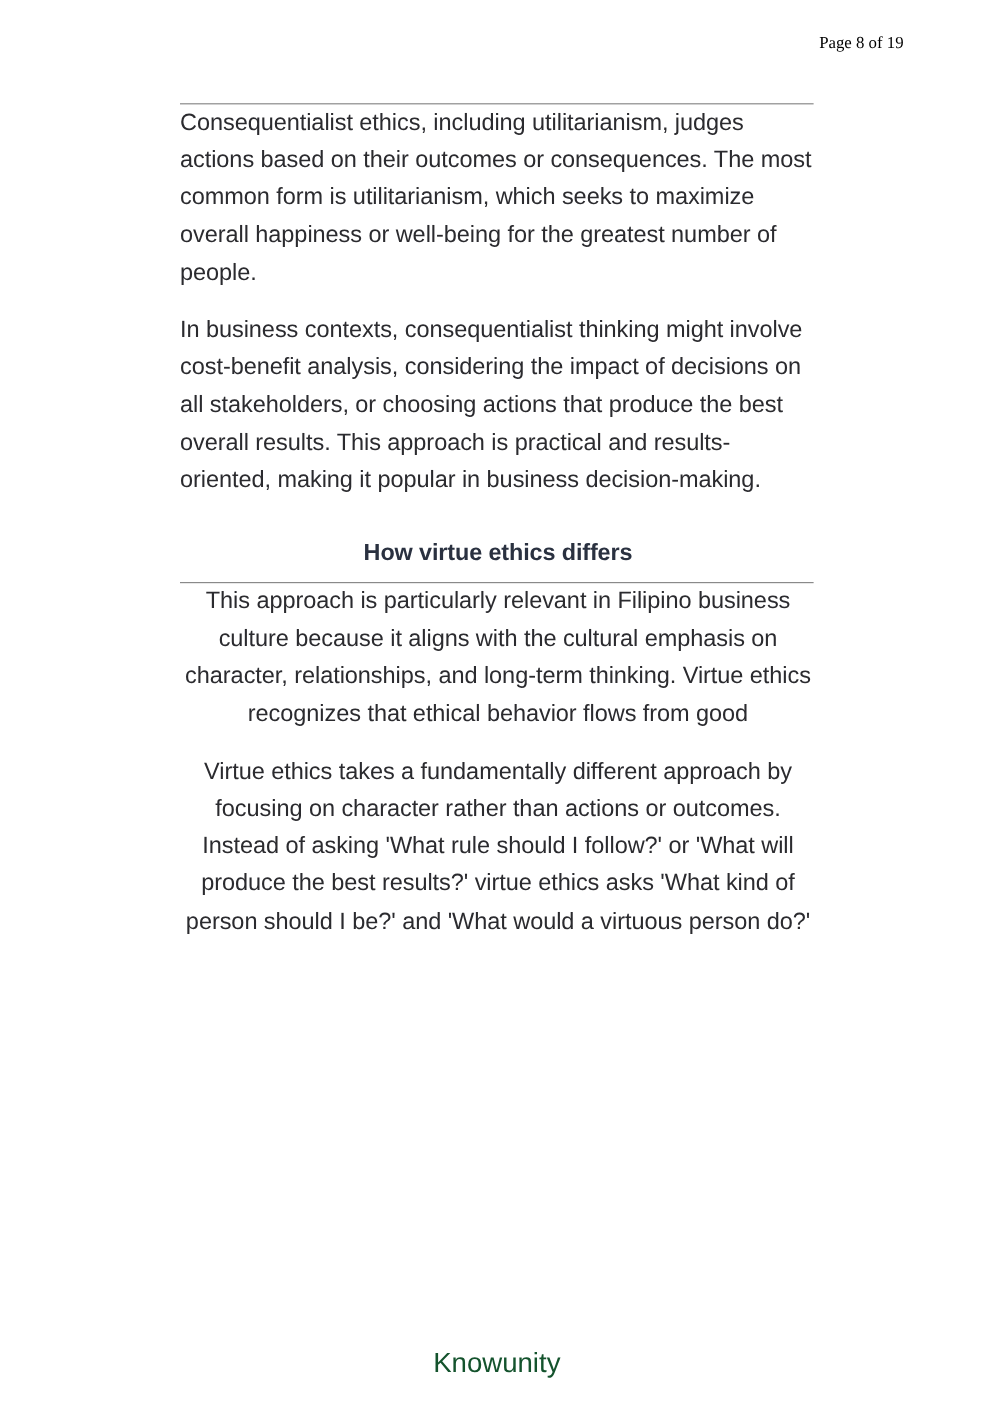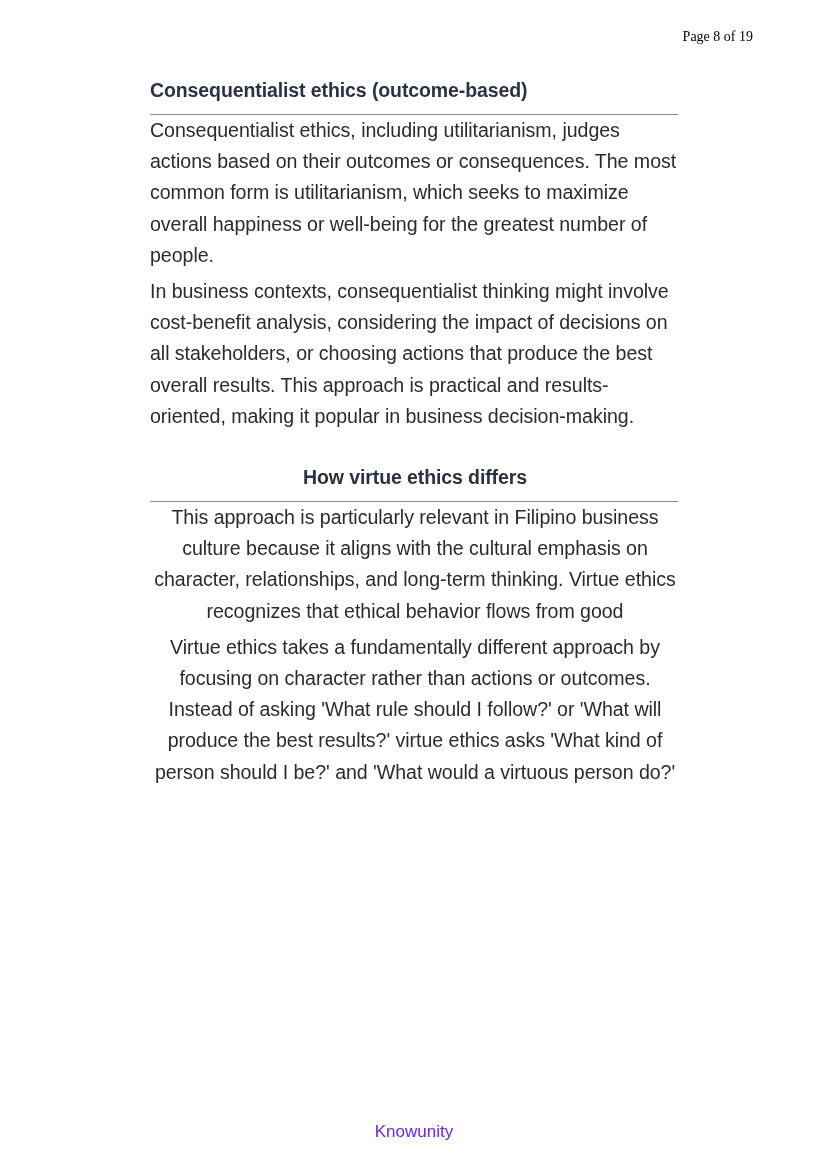--- a/index.html
+++ b/index.html
@@ -42,40 +42,39 @@
       width: 528px;
     }
     .para {
       font-size: 19.6px;
       line-height: 31.2px;
       margin: 0;
       color: #2b2b2f;
       letter-spacing: -0.05px;
     }
     .para-first { }
-    .para + .para { margin-top: 5px; }
+    .para + .para { margin-top: 17px; }
     .section-2 { margin-top: 31px; text-align: center; }
     .footer-brand {
       position: absolute;
       top: 1122px;
       left: 0;
       width: 828px;
       text-align: center;
-      font-size: 17px;
-      color: #6d28d9;
+      font-size: 23px;
+      color: #14532d;
     }
   </style>
 </head>
 <body>
 
 <div class="page-number">Page 8 of 19</div>
 
 <div class="content">
   <div class="section">
-    <h2 class="section-heading">Consequentialist ethics (outcome-based)</h2>
     <hr class="section-rule">
     <p class="para para-first">Consequentialist ethics, including utilitarianism, judges actions based on their outcomes or consequences. The most common form is utilitarianism, which seeks to maximize overall happiness or well-being for the greatest number of people.</p>
     <p class="para">In business contexts, consequentialist thinking might involve cost-benefit analysis, considering the impact of decisions on all stakeholders, or choosing actions that produce the best overall results. This approach is practical and results-oriented, making it popular in business decision-making.</p>
   </div>
 
   <div class="section section-2">
     <h2 class="section-heading">How virtue ethics differs</h2>
     <hr class="section-rule">
     <p class="para">This approach is particularly relevant in Filipino business culture because it aligns with the cultural emphasis on character, relationships, and long-term thinking. Virtue ethics recognizes that ethical behavior flows from good</p>
     <p class="para para-first">Virtue ethics takes a fundamentally different approach by focusing on character rather than actions or outcomes. Instead of asking 'What rule should I follow?' or 'What will produce the best results?' virtue ethics asks 'What kind of person should I be?' and 'What would a virtuous person do?'</p>

